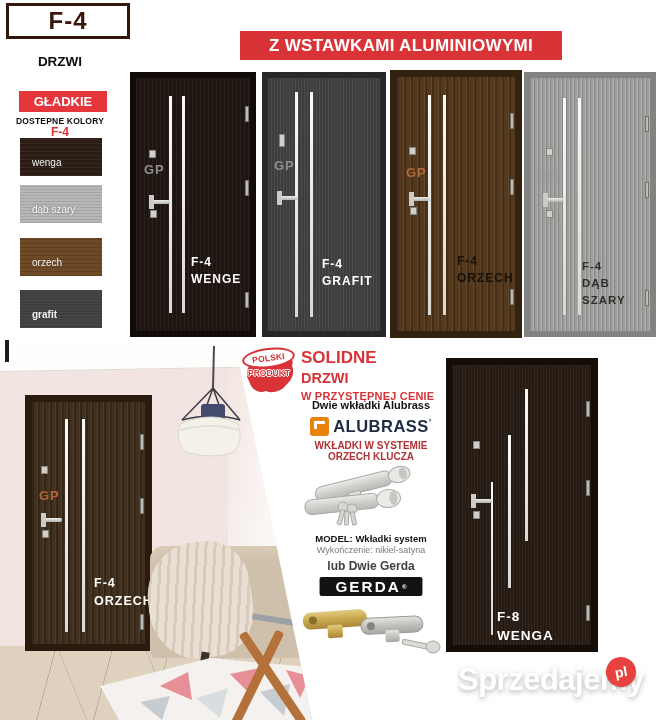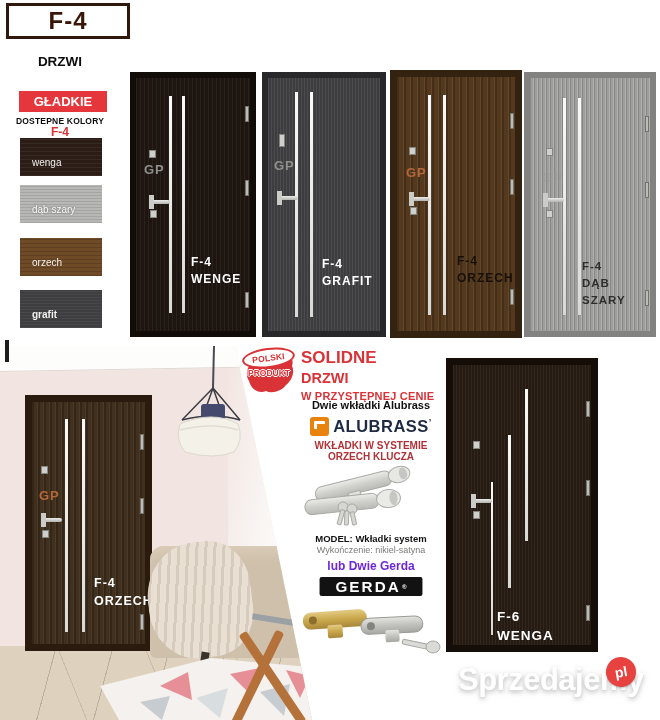--- a/index.html
+++ b/index.html
@@ -108,21 +108,21 @@
   .alubrass-ico{width:19px;height:19px;background:#e8830d;border-radius:3px;position:relative;flex:0 0 auto;}
   .alubrass-ico:before{content:"";position:absolute;left:4px;top:4px;width:11px;height:8px;background:#fff;border-radius:1px;}
   .alubrass-ico:after{content:"";position:absolute;left:7px;top:7px;width:8px;height:5px;background:#e8830d;}
   .alubrass-name{font-size:16.5px;font-weight:bold;color:#1e2a44;letter-spacing:.5px;}
   .alubrass-mark{font-size:9px;color:#1e2a44;vertical-align:top;}
   .alubrass-sub{font-size:4px;color:#e8830d;letter-spacing:2.5px;margin-top:-2px;}
   .sysline{font-size:10px;font-weight:bold;color:#b03236;line-height:11px;}
   .cyl-img{margin-top:3px;}
   .modelline{font-size:9.5px;font-weight:bold;color:#111;margin-top:2px;}
   .finishline{font-size:9px;color:#7a7a78;margin-top:1px;}
-  .altline{font-size:12px;font-weight:bold;color:#6d28d9;margin-top:4px;}
+  .altline{font-size:12px;font-weight:bold;color:#404040;margin-top:4px;}
   .gerda{margin:4px auto 0;width:98px;height:19px;background:#121212;border-radius:2px;
          display:flex;align-items:center;justify-content:center;color:#fff;font-weight:bold;
          font-size:14.5px;letter-spacing:2px;transform:scaleX(1.05);}
   .gerda sup{font-size:6px;letter-spacing:0;margin-left:1px;}
   
   .sitemark{position:absolute;left:458px;top:662px;font-size:31px;font-weight:bold;color:#fff;
             letter-spacing:-.5px;text-shadow:0 1px 0 #dcdcdc,0 2px 5px rgba(110,110,110,.5);z-index:6;}
   .pl-badge{position:absolute;left:606px;top:657px;width:30px;height:30px;border-radius:50%;
             background:#e7423f;color:#fff;font-weight:bold;font-size:14px;display:flex;
             align-items:center;justify-content:center;transform:rotate(-10deg);z-index:7;
@@ -148,20 +148,21 @@
   <div class="swatch sw2">
     <span class="sw-label">dąb szary</span>
   </div>
   <div class="swatch sw3">
     <span class="sw-label">orzech</span>
   </div>
   <div class="swatch sw4">
     <span class="sw-label">grafit</span>
   </div>
 
+  <div class="banner">Z WSTAWKAMI ALUMINIOWYMI</div>
 
   <div class="door d1">
     <i class="strip" style="left:33px;top:18px;bottom:18px;"></i>
     <i class="strip" style="left:46px;top:18px;bottom:18px;"></i>
     <b class="esc" style="left:13px;top:72px;"></b>
     <div class="gp gp-gray" style="left:8px;top:84px;">GP</div>
     <b class="handle" style="left:14px;top:122px;"></b>
     <b class="esc" style="left:14px;top:132px;"></b>
     <i class="hinge" style="top:28px;"></i>
     <i class="hinge" style="top:102px;"></i>
@@ -361,21 +362,21 @@
     <i class="strip" style="left:72px;top:24px;height:152px;"></i>
     <i class="strip" style="left:55px;top:70px;height:153px;"></i>
     <i class="strip" style="left:38px;top:117px;height:153px;width:2px;"></i>
     <b class="esc" style="left:20px;top:76px;"></b>
     <b class="handle" style="left:19px;top:134px;"></b>
     <b class="esc" style="left:20px;top:146px;"></b>
     <i class="hinge" style="top:36px;"></i>
     <i class="hinge" style="top:115px;"></i>
     <i class="hinge" style="top:240px;"></i>
     <div class="dlabel lab-light" style="left:44px;top:242px;font-size:13.5px;line-height:19px;">
-      <span>F-6</span>
+      <span>F-8</span>
       <span>WENGA</span>
     </div>
   </div>
 
   <div class="sitemark">Sprzedajemy</div>
   <div class="pl-badge">pl</div>
 
 </div>
 
 </body></html>

